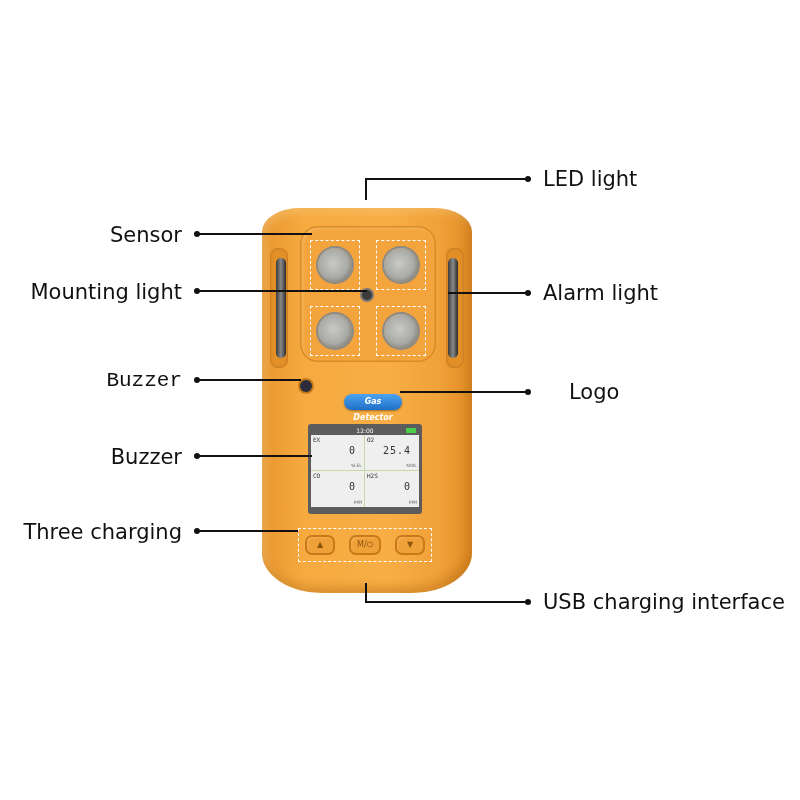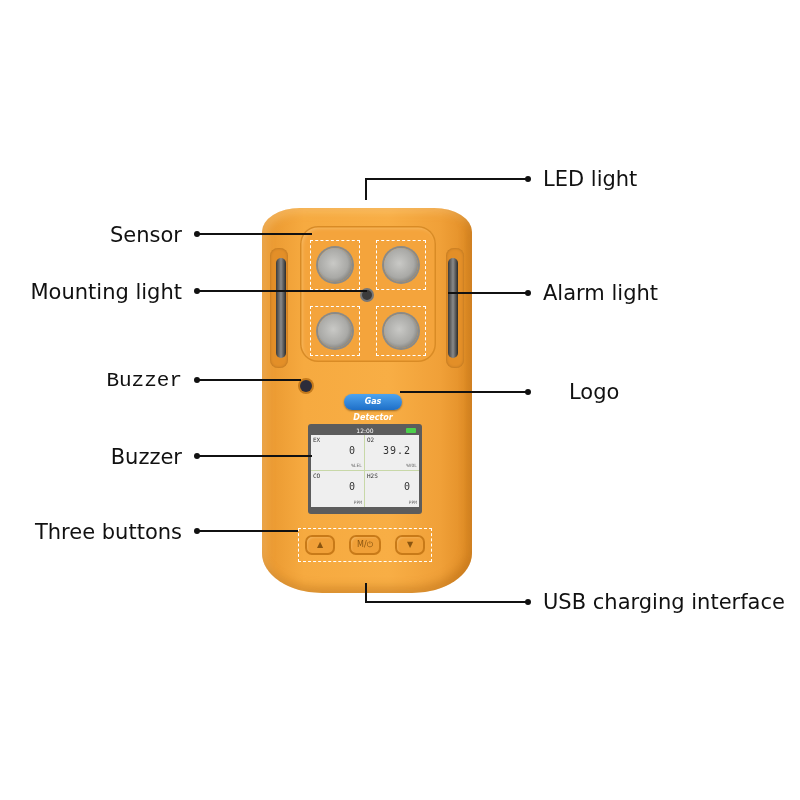--- a/index.html
+++ b/index.html
@@ -66,21 +66,21 @@
       <span class="battery"></span>
     </div>
     <div class="screen-grid">
       <div class="cell">
         <span class="gas">EX</span>
         <span class="val">0</span>
         <span class="unit">%LEL</span>
       </div>
       <div class="cell" style="border-right:none;">
         <span class="gas">O2</span>
-        <span class="val">39.2</span>
+        <span class="val">25.4</span>
         <span class="unit">%VOL</span>
       </div>
       <div class="cell" style="border-bottom:none;">
         <span class="gas">CO</span>
         <span class="val">0</span>
         <span class="unit">PPM</span>
       </div>
       <div class="cell" style="border:none;">
         <span class="gas">H2S</span>
         <span class="val">0</span>
@@ -105,21 +105,21 @@
 <div class="hline" style="left:197px;top:290px;width:170px;"></div>
 
 <div class="label left" style="right:618px;top:369px;font-family:Liberation Mono, monospace;">Buzzer</div>
 <div class="dot" style="left:194px;top:377px;"></div>
 <div class="hline" style="left:197px;top:379px;width:104px;"></div>
 
 <div class="label left" style="right:618px;top:445px;">Buzzer</div>
 <div class="dot" style="left:194px;top:453px;"></div>
 <div class="hline" style="left:197px;top:455px;width:115px;"></div>
 
-<div class="label left" style="right:618px;top:520px;">Three buttons</div>
+<div class="label left" style="right:618px;top:520px;">Three charging</div>
 <div class="dot" style="left:194px;top:528px;"></div>
 <div class="hline" style="left:197px;top:530px;width:101px;"></div>
 
 <div class="vline" style="left:365px;top:178px;height:22px;"></div>
 <div class="hline" style="left:365px;top:178px;width:162px;"></div>
 <div class="dot" style="left:525px;top:176px;"></div>
 <div class="label" style="left:543px;top:167px;">LED light</div>
 
 <div class="hline" style="left:448px;top:292px;width:79px;"></div>
 <div class="dot" style="left:525px;top:290px;"></div>

